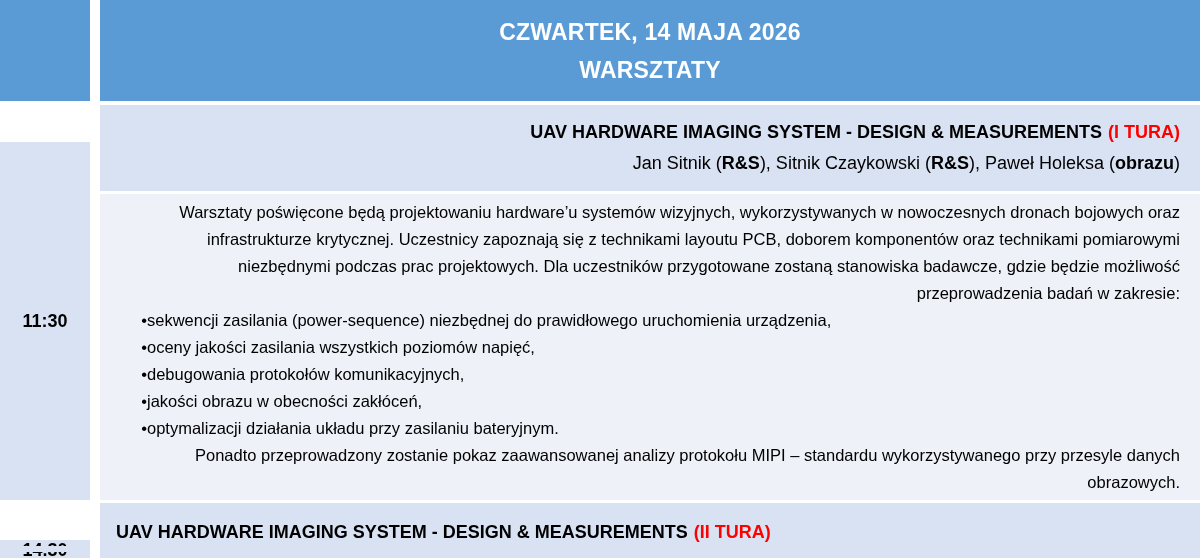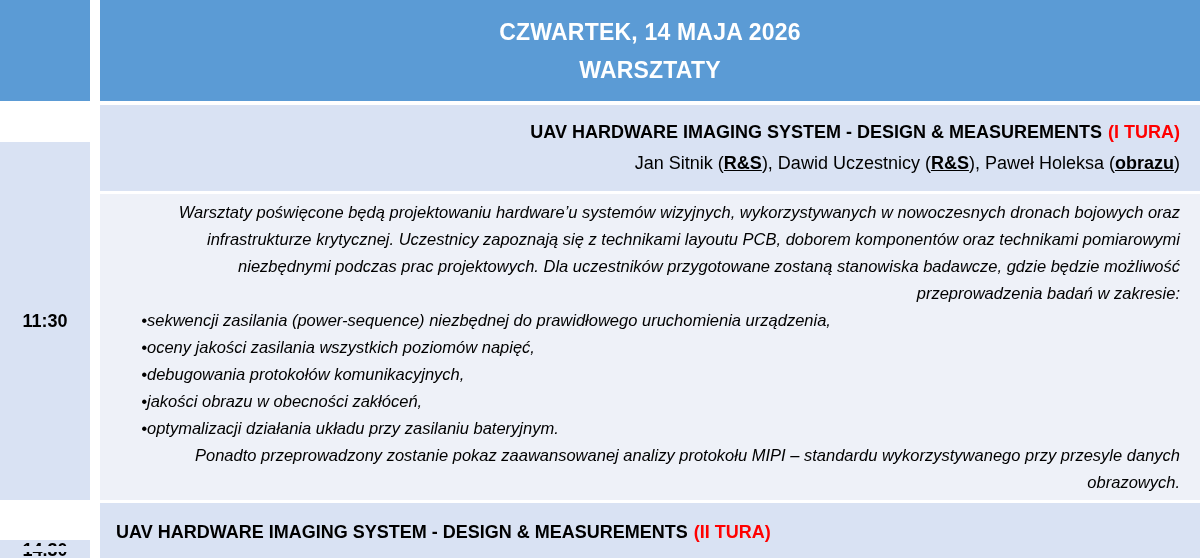--- a/index.html
+++ b/index.html
@@ -8,42 +8,42 @@
     width:1200px;height:558px;
     background:var(--separator, #ffffff);
     overflow:hidden;
     font-family:"Liberation Sans", sans-serif;
     color:var(--text, #000000);
   }
   .row{display:grid;grid-template-columns:90px 1fr;column-gap:10px;}
   .cell{min-width:0;}
   .blue-dark{background:var(--header-blue, #5B9BD5);}
   .blue-light{background:var(--row-blue, #D9E2F3);}
-  .pale{background:var(--desc-bg, #EEF1F8);font-style:italic;}
+  .pale{background:var(--desc-bg, #EEF1F8);}
 
   
   .header-row{height:101px;margin-bottom:4px;}
   .header-title-cell{
     display:flex;flex-direction:column;justify-content:center;align-items:center;
     color:#ffffff;font-weight:bold;font-size:23px;line-height:38px;
     letter-spacing:0.2px;text-align:center;
   }
 
   
   .session1-row{height:392px;margin-bottom:6px;}
   .time-cell{
     display:flex;align-items:center;justify-content:center;
     font-weight:bold;font-size:18px;margin-top:37px;
   }
   .right-stack{display:flex;flex-direction:column;min-width:0;text-align:right;}
   .title-block{height:86px;padding:12px 20px 0 16px;box-sizing:border-box;}
   .session-title{font-size:18px;font-weight:bold;line-height:30px;white-space:nowrap;}
   .round{color:var(--accent-red, #FF0000);margin-left:6px;}
   .speakers{font-size:18px;line-height:32px;}
-  .speakers .org{font-weight:bold;text-decoration:underline;}
+  .speakers .org{font-weight:bold;}
   .gap-h{height:3px;background:var(--separator, #ffffff);}
   .desc-block{
     flex:1;padding:5px 20px 4px 16px;box-sizing:border-box;
     font-size:16.5px;line-height:27px;overflow:hidden;
   }
   .desc-block p{margin:0;}
   .bullet-item{display:flex;}
   .bullet-item::before{
     content:"\2022";
     flex:0 0 31px;padding-left:0px;
@@ -75,21 +75,21 @@
     <div class="cell blue-light time-cell">
       <span>11:30</span>
     </div>
     <div class="right-stack">
 
       <div class="cell blue-light title-block">
         <div class="session-title">
           <span>UAV HARDWARE IMAGING SYSTEM - DESIGN &amp; MEASUREMENTS</span><span class="round">(I TURA)</span>
         </div>
         <div class="speakers">
-          <span>Jan Sitnik (</span><span class="org">R&amp;S</span><span>), Dawid Uczestnicy (</span><span class="org">R&amp;S</span><span>), Paweł Holeksa (</span><span class="org">obrazu</span><span>)</span>
+          <span>Jan Sitnik (</span><span class="org">R&amp;S</span><span>), Sitnik Czaykowski (</span><span class="org">R&amp;S</span><span>), Paweł Holeksa (</span><span class="org">obrazu</span><span>)</span>
         </div>
       </div>
 
       <div class="gap-h"></div>
 
       <div class="cell pale desc-block">
         <p>Warsztaty poświęcone będą projektowaniu hardware’u systemów wizyjnych, wykorzystywanych w nowoczesnych dronach bojowych oraz infrastrukturze krytycznej. Uczestnicy zapoznają się z technikami layoutu PCB, doborem komponentów oraz technikami pomiarowymi niezbędnymi podczas prac projektowych. Dla uczestników przygotowane zostaną stanowiska badawcze, gdzie będzie możliwość przeprowadzenia badań w zakresie:</p>
         <div>
           <div class="bullet-item">
               <span>sekwencji zasilania (power-sequence) niezbędnej do prawidłowego uruchomienia urządzenia,</span>

